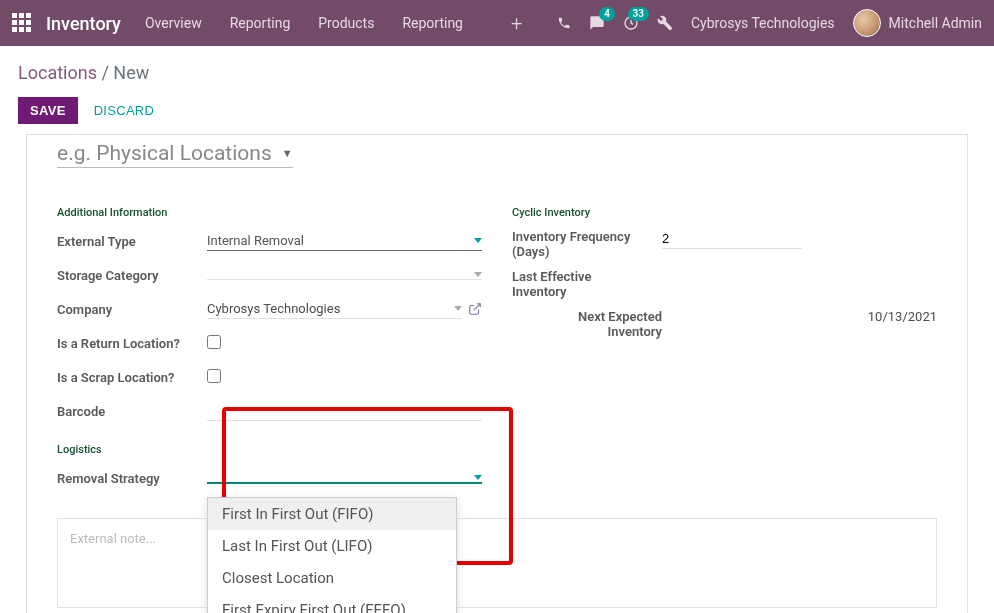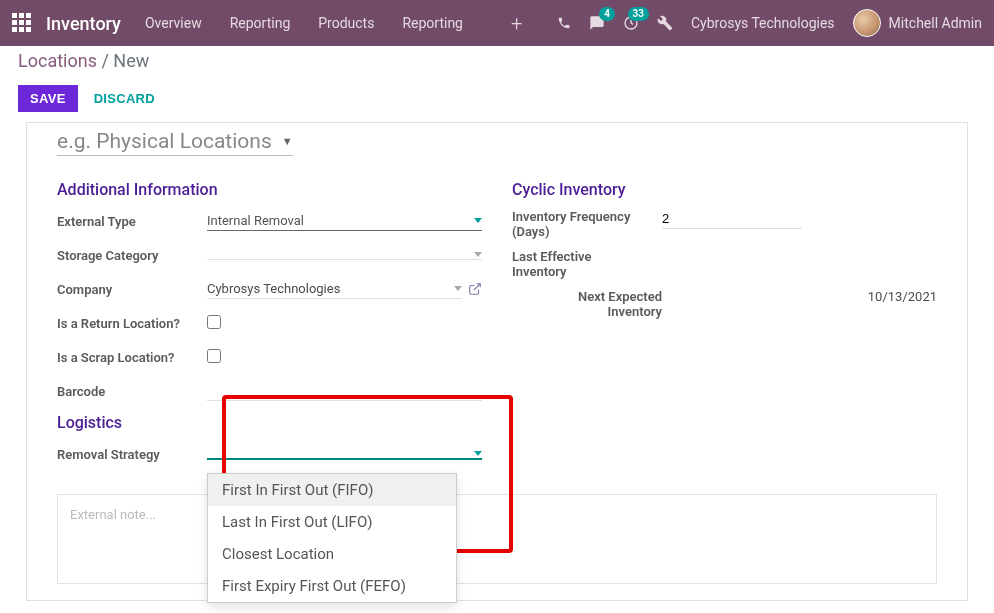--- a/index.html
+++ b/index.html
@@ -27,34 +27,34 @@
   .navbar .brand { font-size: 18px; font-weight: 500; margin-right: 24px; }
   .navbar .menu { display:flex; gap: 28px; align-items: center; }
   .navbar .menu-item { color: #e6d9e2; font-size: 14px; cursor:pointer; }
   .navbar .plus { font-size: 20px; font-weight: 300; margin-left: 20px; color:#e6d9e2; cursor:pointer }
   .navbar .right { margin-left: auto; display:flex; align-items:center; gap: 18px; }
   .navbar .icon-btn { position: relative; cursor:pointer; color:#e6d9e2; display:flex; align-items:center;}
   .badge { position: absolute; top:-8px; right:-10px; background:#00a09d; color:#fff; font-size:10px; font-weight:600; padding:1px 5px; border-radius:8px; line-height:1.2;}
   .avatar { width:28px; height:28px; border-radius:50%; background: radial-gradient(circle at 35% 35%, #e8c9a8 0%, #c89872 55%, #8a6a4f 100%); border:1px solid #fff; }
   .user-block { display:flex; align-items:center; gap:8px; cursor:pointer }
   
-  .controlbar { padding: 4px 18px 10px 18px; }
+  .controlbar { padding: 16px 18px 10px 18px; }
   .breadcrumb { font-size: 18px; color:#875a7b; }
   .breadcrumb .active { color:#6c757d; }
   .btnbar { margin-top: 14px; display:flex; align-items:center; gap: 16px; }
-  .btn-save { background:#6d28d9; color:#fff; border:none; padding:6px 12px; font-size:13px; font-weight:600; cursor:pointer; letter-spacing: 0.3px;}
-  .btn-discard { color:#00a09d; background:none; border:none; font-size:13px; font-weight:700; cursor:pointer; letter-spacing:0.3px;}
+  .btn-save { background:#701a75; color:#fff; border:none; padding:6px 12px; font-size:13px; font-weight:600; cursor:pointer; letter-spacing: 0.3px;}
+  .btn-discard { color:#00a09d; background:none; border:none; font-size:13px; font-weight:400; cursor:pointer; letter-spacing:0.3px;}
   
   .sheet-wrapper { padding: 0 26px; }
   .sheet { border:1px solid #e0e0e0; background:#fff; padding: 0 0 4px 0; position:relative;}
   .sheet-inner { padding: 0 30px 12px 30px; }
   .title-area { padding: 6px 0 18px 0; border-bottom: none;}
   .title-ghost { color:#888; font-size:21px; display:inline-flex; align-items:center; gap:10px; border-bottom:1px solid #bbb; padding-bottom:2px;}
   .title-ghost .chev { font-size:11px; color:#666; }
-  .section-title { font-size:16px; color:#4c1d95; font-weight:500; margin: 6px 0 10px 0;}
+  .section-title { font-size:11px; color:#14532d; font-weight:500; margin: 20px 0 10px 0;}
   .form-columns { display:flex; gap: 30px; }
   .col { flex:1; }
   .field-row { display:flex; align-items:center; margin-bottom: 10px; min-height: 24px;}
   .field-label { width: 150px; font-weight:600; color:#5a5a5a; font-size:13px; }
   .field-value { flex:1; position:relative; }
   .select-like { width:100%; border:none; border-bottom:1px solid #ccc; font-size:13px; color:#4c4c4c; background:#fff; padding: 2px 0; display:flex; justify-content:space-between; align-items:center; cursor:pointer;}
   .select-like.accent { color:#555; border-bottom:1px solid #666;}
   .select-caret { width:0; height:0; border-left:4px solid transparent; border-right:4px solid transparent; border-top:5px solid #666; }
   .select-caret.teal { border-top-color: #00a09d;}
   .ext-link { margin-left:6px; color:#7c7bad; font-size:13px; cursor:pointer;}

